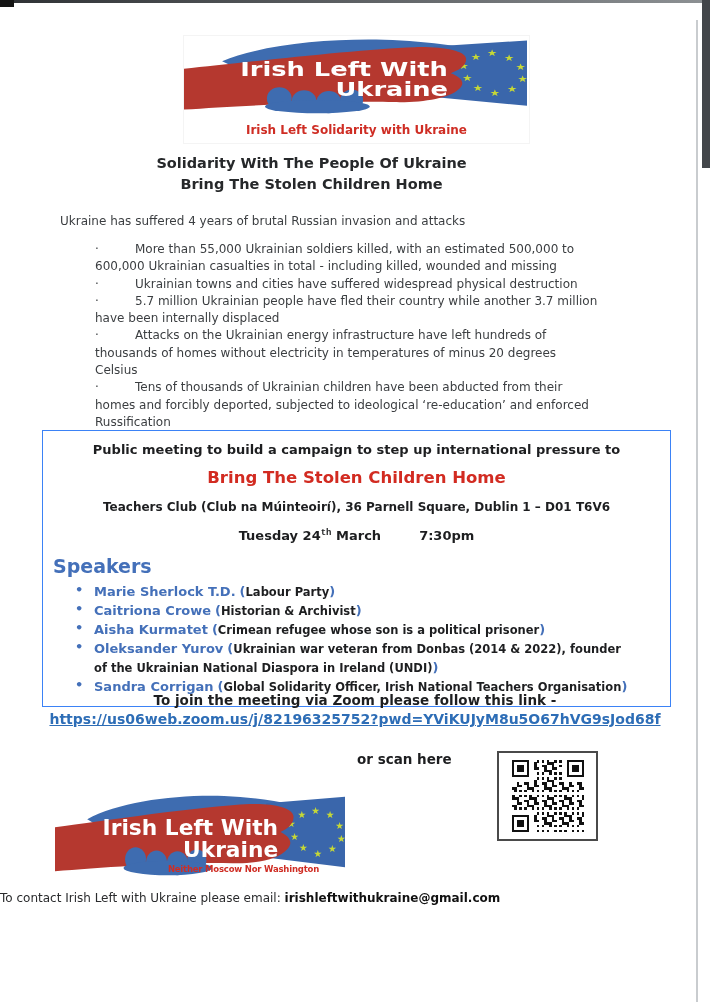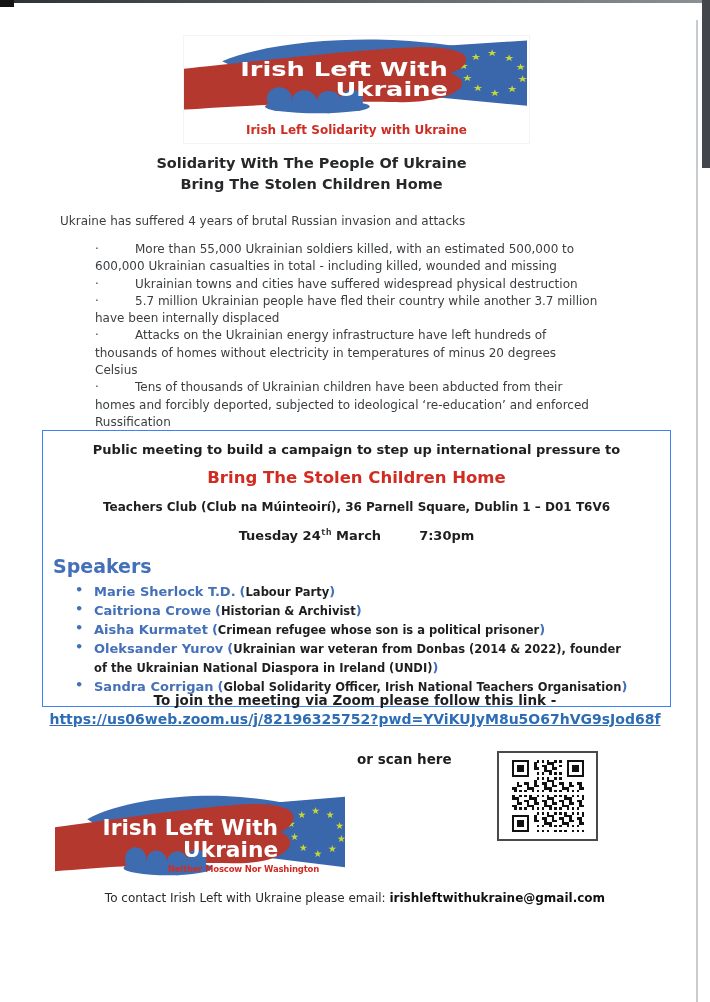--- a/index.html
+++ b/index.html
@@ -53,21 +53,21 @@
   .zoom-lead{position:absolute;left:0;top:692px;width:710px;text-align:center;
     font-size:13.5px;font-weight:bold;color:#1d1e20;}
   .zoom-link{position:absolute;left:0;top:711px;width:710px;text-align:center;
     font-size:14px;font-weight:bold;color:#2d6db6;line-height:17.5px;cursor:pointer;}
   .zoom-link .ll{text-decoration:underline;}
   .scan-label{position:absolute;left:357px;top:751px;font-size:13.5px;font-weight:bold;color:#1d1e20;}
   .qr-box{position:absolute;left:497px;top:751px;width:101px;height:90px;box-sizing:border-box;
     border:2px solid #4a4a4a;background:#fff;display:flex;align-items:center;justify-content:center;}
 
   
-  .contact{position:absolute;left:0;top:891px;width:710px;text-align:center;
+  .contact{position:absolute;left:0;top:891px;width:710px;
     font-size:12px;color:#2a2b2d;}
   .contact .email{font-weight:bold;color:#111;}
 
   svg text.logo-word{font-family:"DejaVu Sans","Liberation Sans",sans-serif;font-weight:bold;fill:#ffffff;}
   svg text.star{font-family:"DejaVu Sans",sans-serif;}
 </style>
 </head>
 <body>
 
 <div class="page">

